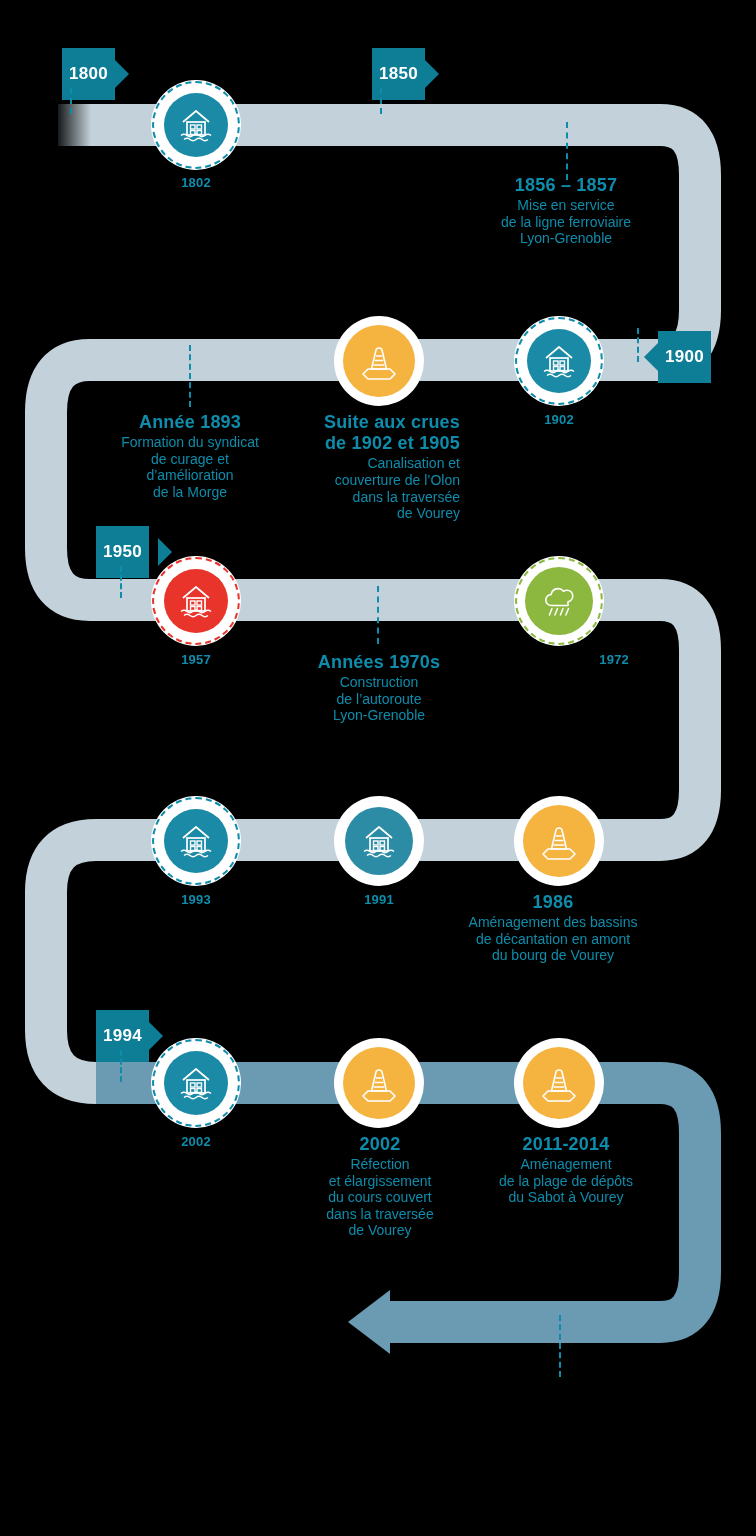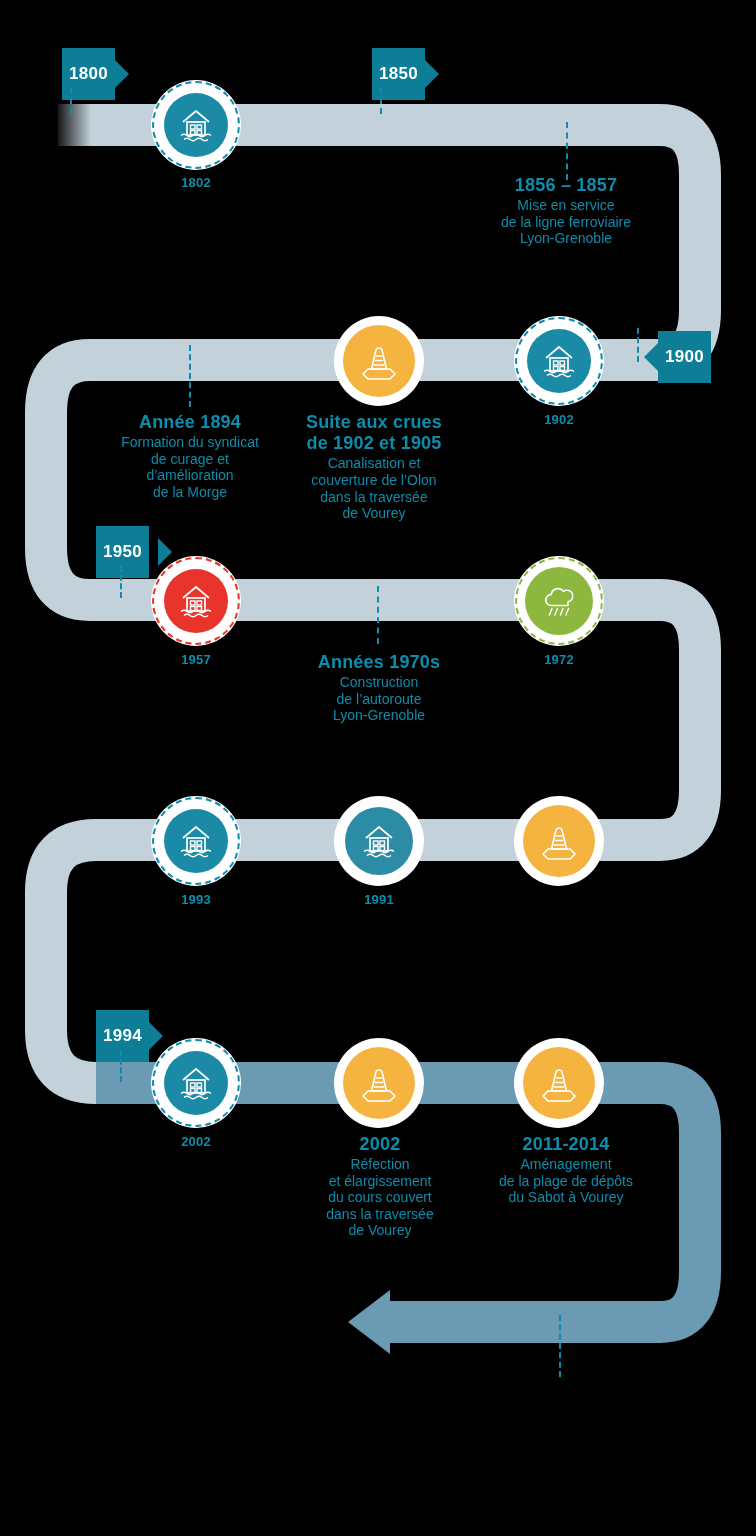--- a/index.html
+++ b/index.html
@@ -156,34 +156,34 @@
   </div>
 
   <div class="leader" style="left:566px; top:122px; height:58px;"></div>
   <div class="caption big" style="left:446px; top:175px; width:240px;">
     <span class="cap-year">1856 – 1857</span>
     <span class="cap-desc">Mise en service<br>de la ligne ferroviaire<br>Lyon-Grenoble</span>
   </div>
 
   <div class="leader" style="left:189px; top:345px; height:62px;"></div>
   <div class="caption big" style="left:94px; top:412px; width:192px;">
-    <span class="cap-year">Année 1894</span>
+    <span class="cap-year">Année 1893</span>
     <span class="cap-desc">Formation du syndicat<br>de curage et<br>d’amélioration<br>de la Morge</span>
   </div>
 
   <div class="node" style="left:334px; top:316px;">
     <span class="disc" style="background:#f5b33f; width:72px; height:72px;">
       <svg width="44" height="44" viewBox="0 0 44 44">
         <path d="M22 9 q2.6 0 3 2 L29.5 30 h-15 L19 11 q0.4 -2 3 -2 z" fill="none" stroke="#fff" stroke-width="1.6" stroke-linejoin="round"></path>
         <path d="M18.7 17 h6.6 M17.7 21.5 h8.6 M16.6 26 h10.8" stroke="#fff" stroke-width="1.4" fill="none"></path>
         <path d="M11 30 h22 l5 5 -5 5 h-22 l-5 -5 z" fill="none" stroke="#fff" stroke-width="1.6" stroke-linejoin="round"></path>
       </svg>
     </span>
   </div>
-  <div class="caption big" style="left:288px; top:412px; width:172px;">
+  <div class="caption big" style="left:288px; top:412px; width:172px;text-align:right;">
     <span class="cap-year">Suite aux crues<br>de 1902 et 1905</span>
     <span class="cap-desc">Canalisation et<br>couverture de l’Olon<br>dans la traversée<br>de Vourey</span>
   </div>
 
   <div class="node" style="left:514px; top:316px;">
     <span class="ring" style="border:2px dashed #0e8cab;"></span>
     <span class="disc" style="background:#1a8aa6;">
       <svg width="42" height="42" viewBox="0 0 42 42">
         <path d="M8 18 L21 7 L34 18" fill="none" stroke="#fff" stroke-width="1.7" stroke-linejoin="round"></path>
         <rect x="12" y="18" width="18" height="13" fill="none" stroke="#fff" stroke-width="1.7"></rect>
@@ -227,21 +227,21 @@
 
   <div class="node" style="left:514px; top:556px;">
     <span class="ring" style="border:2px dashed #8cb83f;"></span>
     <span class="disc" style="background:#8cb83f; width:68px; height:68px;">
       <svg width="42" height="42" viewBox="0 0 42 42">
         <path d="M13.5 25.5 a5.5 5.5 0 0 1 -0.4 -11 a7 7 0 0 1 12.4 -3.2 a5.6 5.6 0 0 1 3.4 -1.1 a5.8 5.8 0 0 1 1.1 11.5 l0 3.8 z" fill="none" stroke="#fff" stroke-width="1.6" stroke-linejoin="round"></path>
         <path d="M14 28.5 l-2.6 6.5 M19.5 28.5 l-2.6 6.5 M25 28.5 l-2.6 6.5 M30.5 28.5 l-2.6 6.5" stroke="#fff" stroke-width="1.5" fill="none" stroke-linecap="round"></path>
       </svg>
     </span>
   </div>
-  <div class="caption" style="left:489px; top:652px; width:140px;">
+  <div class="caption" style="left:489px; top:652px; width:140px;text-align:right;">
     <span class="cap-year">1972</span>
   </div>
 
   <div class="node" style="left:151px; top:796px;">
     <span class="ring" style="border:2px dashed #0e8cab;"></span>
     <span class="disc" style="background:#1a8aa6;">
       <svg width="42" height="42" viewBox="0 0 42 42">
         <path d="M8 18 L21 7 L34 18" fill="none" stroke="#fff" stroke-width="1.7" stroke-linejoin="round"></path>
         <rect x="12" y="18" width="18" height="13" fill="none" stroke="#fff" stroke-width="1.7"></rect>
         <rect x="15.5" y="21" width="4.5" height="4" fill="none" stroke="#fff" stroke-width="1.4"></rect>
@@ -277,20 +277,24 @@
 
   <div class="node" style="left:514px; top:796px;">
     <span class="disc" style="background:#f5b33f; width:72px; height:72px;">
       <svg width="44" height="44" viewBox="0 0 44 44">
         <path d="M22 9 q2.6 0 3 2 L29.5 30 h-15 L19 11 q0.4 -2 3 -2 z" fill="none" stroke="#fff" stroke-width="1.6" stroke-linejoin="round"></path>
         <path d="M18.7 17 h6.6 M17.7 21.5 h8.6 M16.6 26 h10.8" stroke="#fff" stroke-width="1.4" fill="none"></path>
         <path d="M11 30 h22 l5 5 -5 5 h-22 l-5 -5 z" fill="none" stroke="#fff" stroke-width="1.6" stroke-linejoin="round"></path>
       </svg>
     </span>
   </div>
+  <div class="caption big" style="left:446px; top:892px; width:214px;">
+    <span class="cap-year">1986</span>
+    <span class="cap-desc">Aménagement des bassins<br>de décantation en amont<br>du bourg de Vourey</span>
+  </div>
 
   <div class="node" style="left:151px; top:1038px;">
     <span class="ring" style="border:2px dashed #0e8cab;"></span>
     <span class="disc" style="background:#1a8aa6;">
       <svg width="42" height="42" viewBox="0 0 42 42">
         <path d="M8 18 L21 7 L34 18" fill="none" stroke="#fff" stroke-width="1.7" stroke-linejoin="round"></path>
         <rect x="12" y="18" width="18" height="13" fill="none" stroke="#fff" stroke-width="1.7"></rect>
         <rect x="15.5" y="21" width="4.5" height="4" fill="none" stroke="#fff" stroke-width="1.4"></rect>
         <rect x="22" y="21" width="4.5" height="4" fill="none" stroke="#fff" stroke-width="1.4"></rect>
         <rect x="15.5" y="26.5" width="4.5" height="4" fill="none" stroke="#fff" stroke-width="1.4"></rect>

